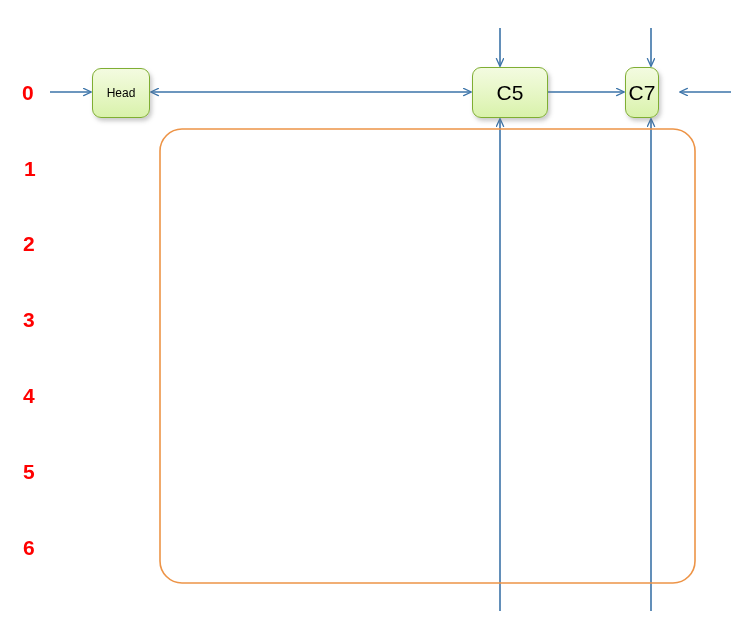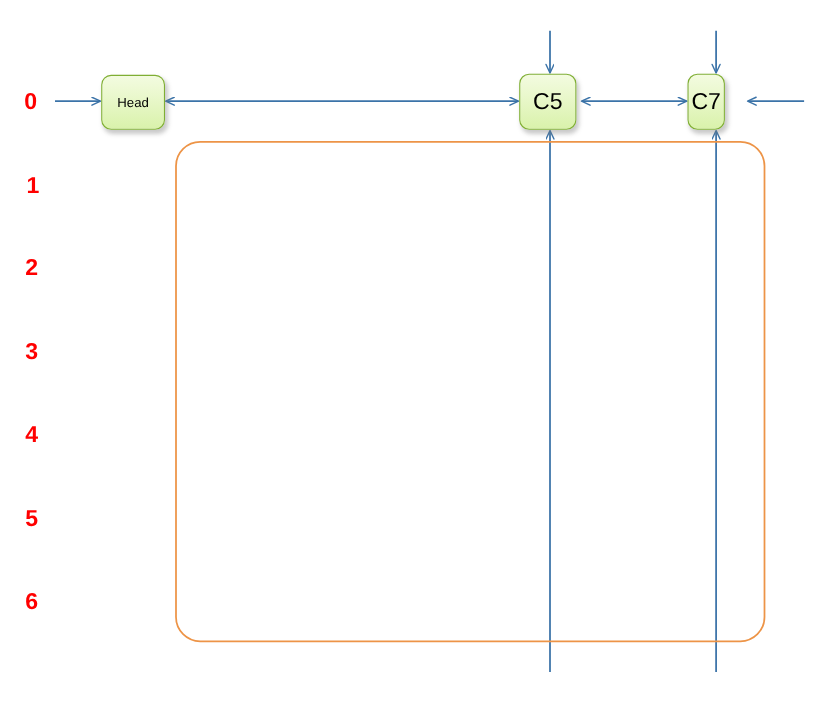--- a/index.html
+++ b/index.html
@@ -51,21 +51,21 @@
   .node-head {
     left: 92px;
     top: 68px;
     width: 58px;
     height: 50px;
     font-size: 12px;
   }
   .node-c5 {
     left: 472px;
     top: 67px;
-    width: 52px;
+    width: 76px;
     height: 51px;
     font-size: 21px;
   }
   .node-c7 {
     left: 625px;
     top: 67px;
     width: 34px;
     height: 51px;
     font-size: 21px;
   }

